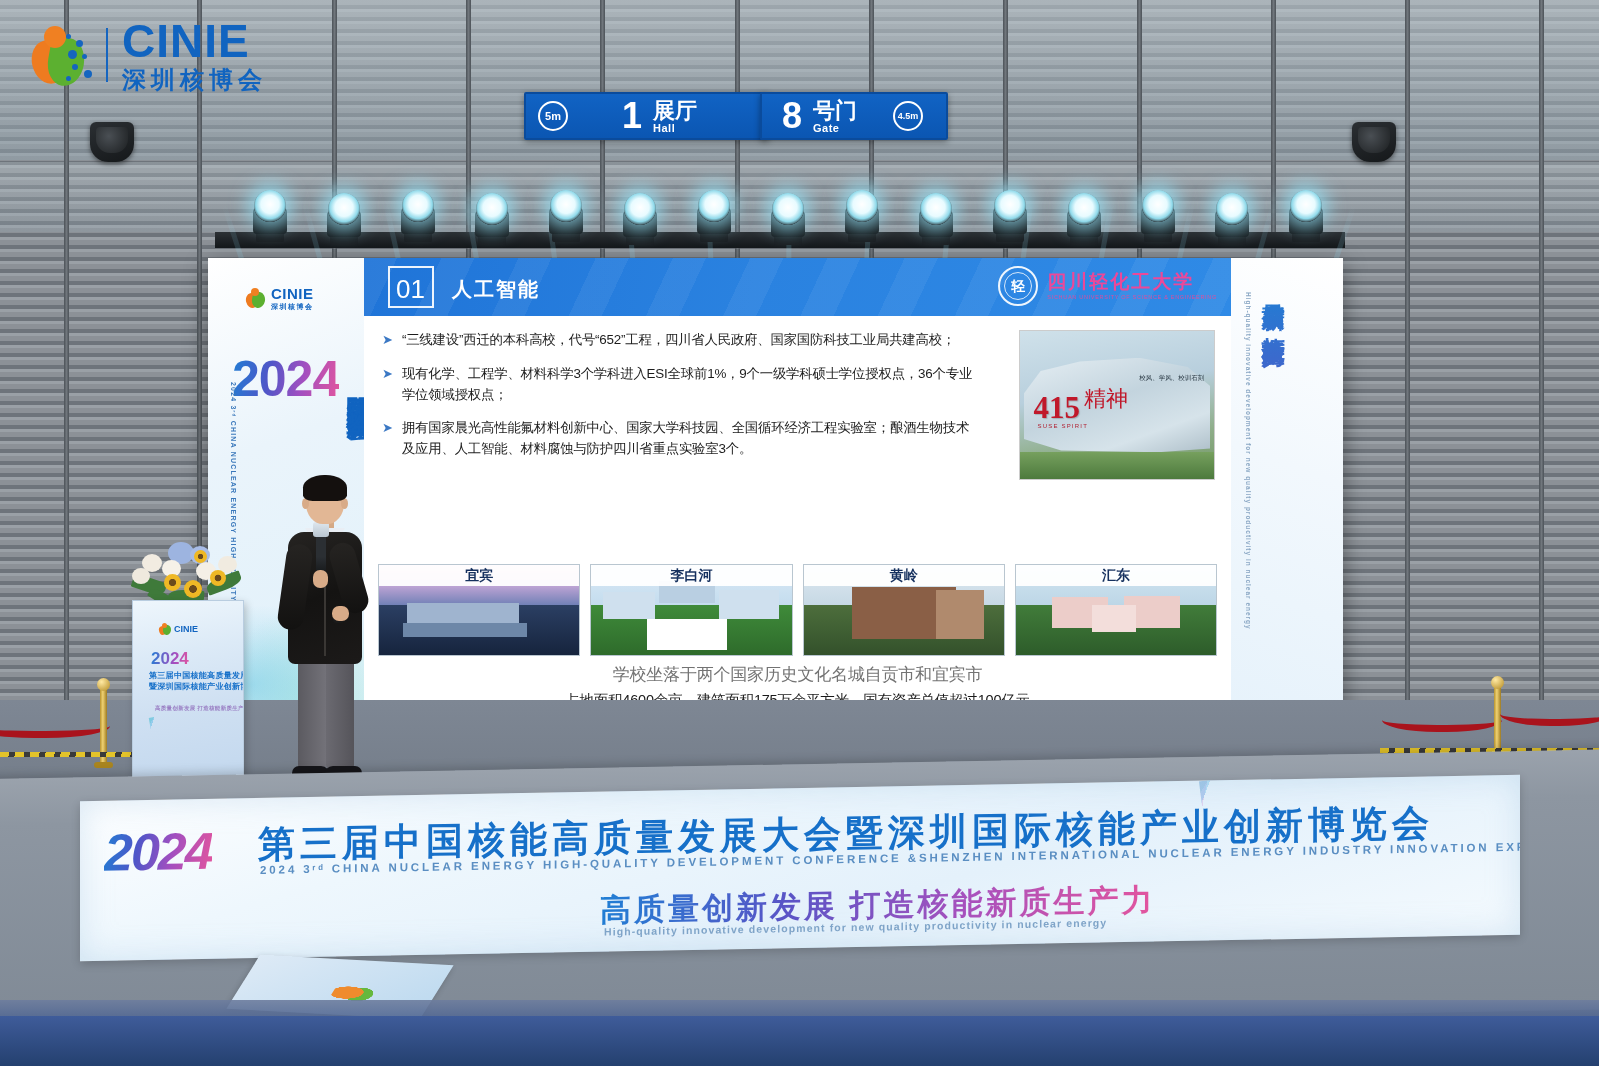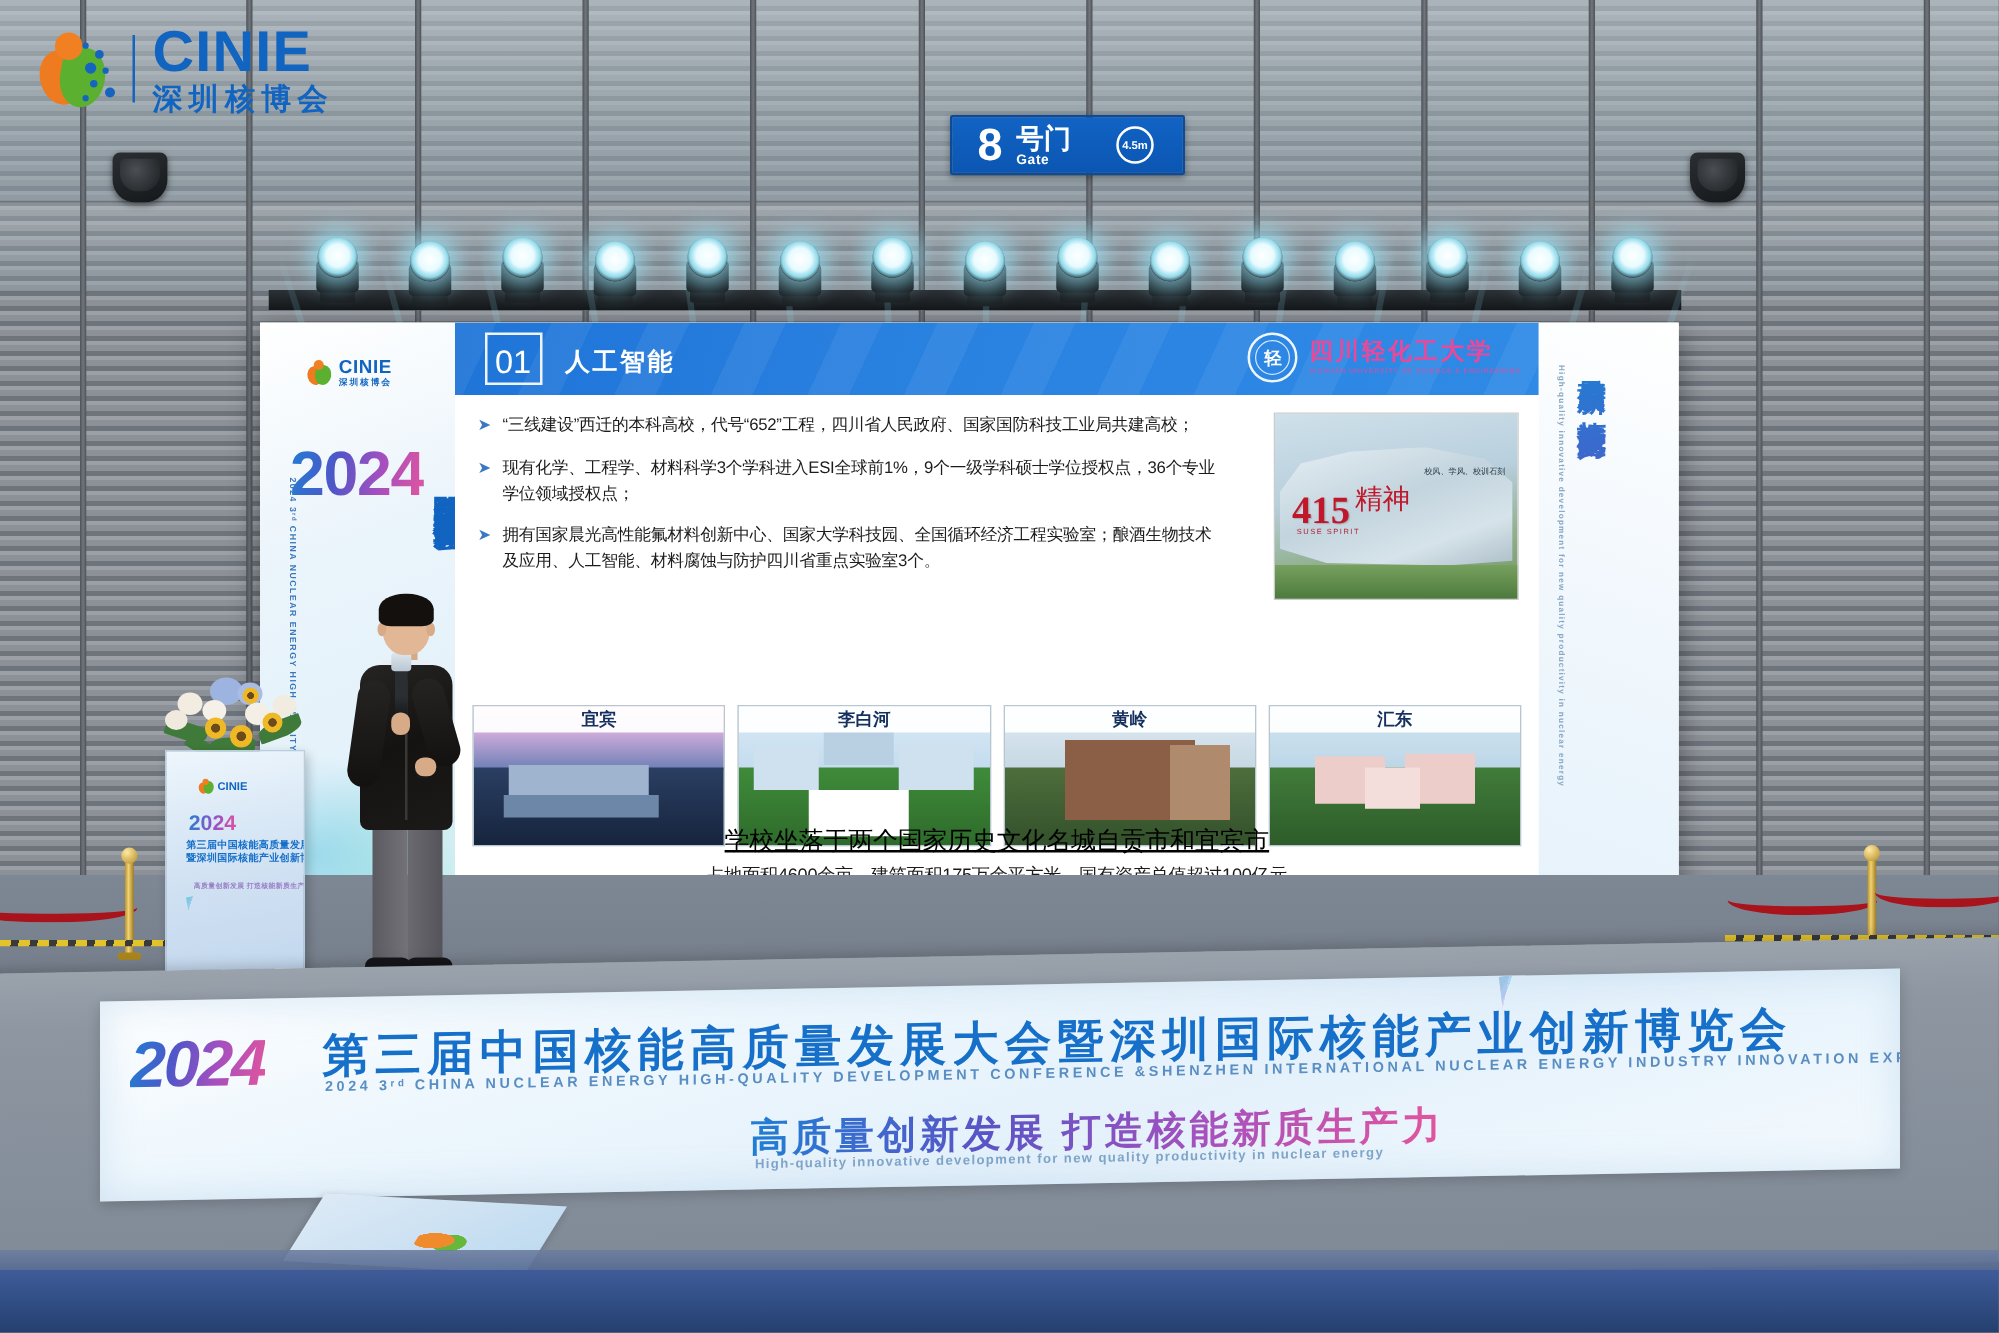--- a/index.html
+++ b/index.html
@@ -145,32 +145,32 @@
     font-family:"Liberation Serif","DejaVu Serif",serif; text-shadow:1px 1px 1px rgba(0,0,0,.18); }
   .rock-jing { position:absolute; left:33%; top:36%; font-size:22px; font-weight:400; color:#c0182a;
     font-family:"Liberation Serif","DejaVu Serif",serif; }
   .rock-spirit { position:absolute; left:9%; top:62%; font-size:6px; color:#b02233; letter-spacing:1.2px; }
   .rock-cal { position:absolute; right:5%; top:28%; width:42%; font-size:6.5px; color:#2c3b46;
     line-height:1.9; text-align:right; }
   .rock-grass { position:absolute; left:0; bottom:0; width:100%; height:18%;
     background:linear-gradient(to top,#4d7a3d,#76a05e); }
 
   
-  .campus-row { position:absolute; left:14px; right:14px; top:248px; height:113px;
+  .campus-row { position:absolute; left:14px; right:14px; top:248px; height:92px;
     display:flex; gap:10px;border-radius:24px; }
   .campus { position:relative; flex:1; border:1px solid #b9c6d0; overflow:hidden;
     background:#dfe8ee; }
   .campus-cap { position:absolute; left:0; right:0; top:0; height:21px; background:rgba(255,255,255,.94);
     text-align:center; font-size:14px; font-weight:700; color:#15305e; line-height:21px; z-index:3; }
   .ph-sky { position:absolute; left:0; right:0; top:0; height:46%; }
   .ph-ground { position:absolute; left:0; right:0; bottom:0; height:56%; }
   .ph-b { position:absolute; background:rgba(255,255,255,.85); }
 
   .foot-lines { position:absolute; left:0; right:0; bottom:10px; text-align:center; }
-  .fl1 { font-size:20px; color:#000000; letter-spacing:-.2px;text-decoration:underline; }
+  .fl1 { font-size:17px; color:#737373; letter-spacing:-.2px; }
   .fl2 { font-size:14.5px; color:#1a1a1a; margin-top:5px; letter-spacing:-.2px; }
   .pagenum { position:absolute; right:8px; bottom:6px; font-size:9px; color:#b9c3cc; }
 
   
   .vright { position:relative; width:112px; height:100%; flex:none;
     background:linear-gradient(200deg,#ffffff 0%,#f2f8fd 45%,#e6f2fb 100%); overflow:hidden; }
   .vr-wave { position:absolute; right:-30px; top:18%; width:150px; height:320px;
     background:
       linear-gradient(115deg, rgba(120,195,235,.38) 0 9px, transparent 9px 26px),
       linear-gradient(105deg, rgba(200,150,215,.3) 0 7px, transparent 7px 30px),
@@ -353,20 +353,30 @@
         <i style="left:2px;top:46px;width:5px;height:5px;"></i>
       </div>
     </div>
     <div class="logo-div"></div>
     <div class="logo-txt">
       <div class="logo-cinie">CINIE</div>
       <div class="logo-cn">深圳核博会</div>
     </div>
   </div>
 
+  <div class="hallsign" style="left:524px;top:92px;width:245px;height:48px;padding:0 12px;gap:12px;">
+    <div class="hmark">5m</div>
+    <div style="display:flex;align-items:flex-end;gap:5px;margin-left:42px;">
+      <div class="hs-num">1</div>
+      <div>
+        <div class="hs-cn">展厅</div>
+        <div class="hs-en">Hall</div>
+      </div>
+    </div>
+  </div>
 
   <div class="hallsign" style="left:760px;top:92px;width:188px;height:48px;padding:0 10px;">
     <div style="display:flex;align-items:flex-end;gap:5px;margin-left:10px;">
       <div class="hs-num">8</div>
       <div>
         <div class="hs-cn">号门</div>
         <div class="hs-en">Gate</div>
       </div>
     </div>
     <div class="hmark" style="margin-left:36px;font-size:9px;">4.5m</div>

